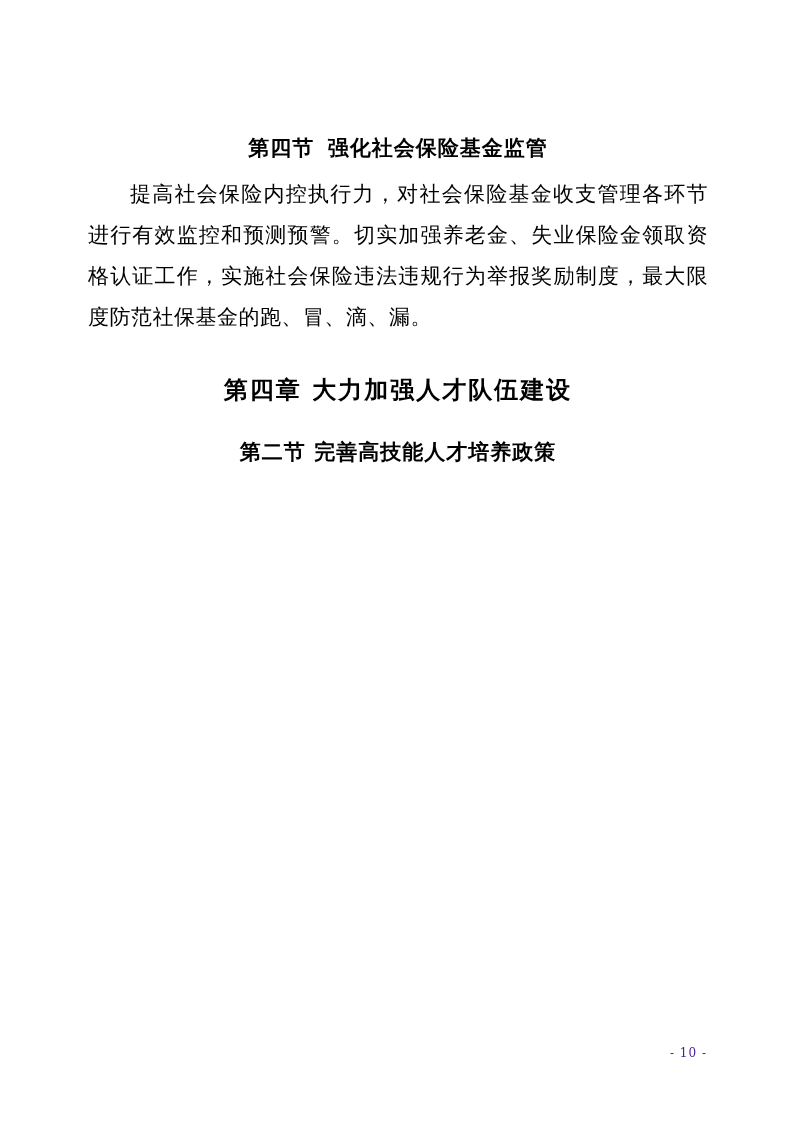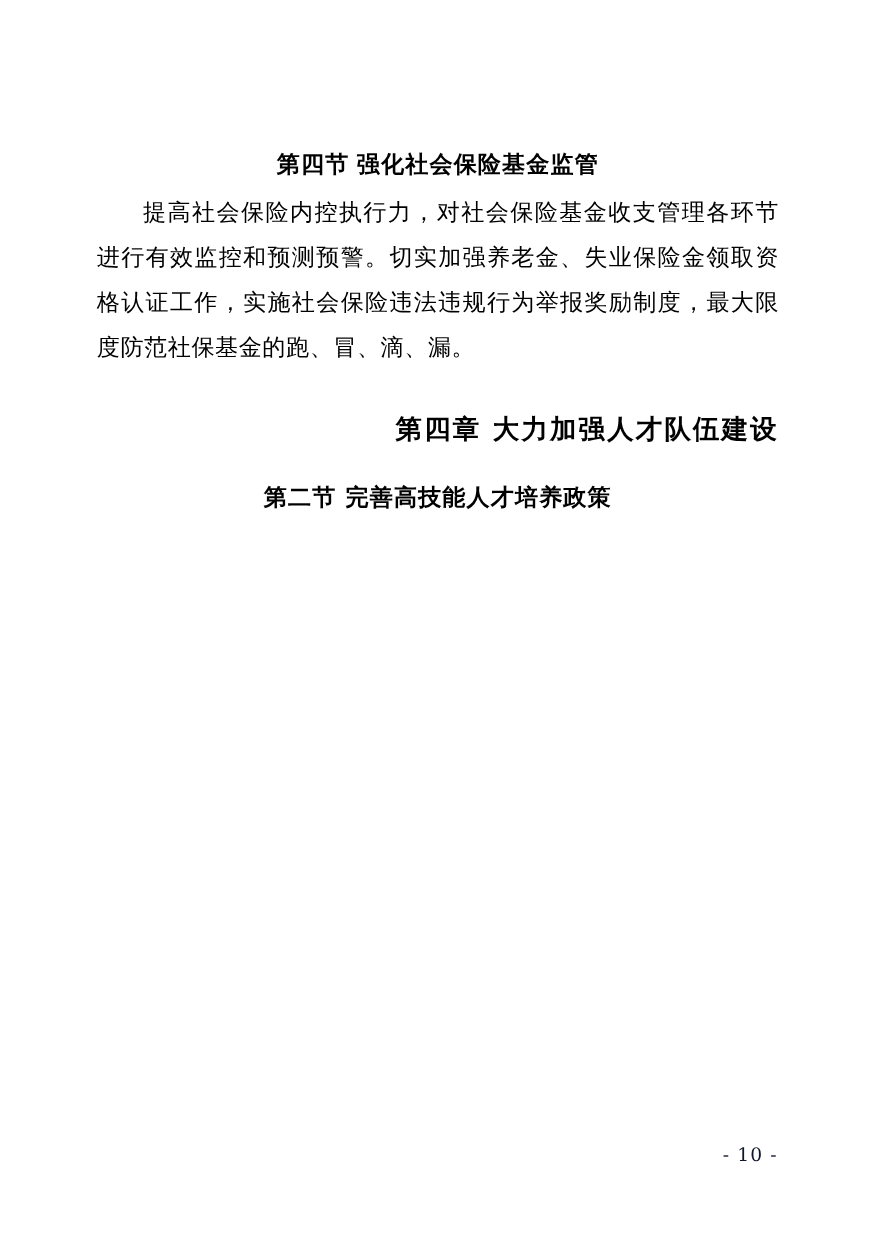--- a/index.html
+++ b/index.html
@@ -24,24 +24,24 @@
     top: 120px;
     width: 620px;
   }
   .h-section {
     text-align: center;
     font-size: 21px;
     line-height: 1.9;
     font-weight: bold;
     letter-spacing: 1px;
     margin: 10px 0 6px 0;
-    font-family: Liberation Sans, sans-serif;
+    font-family: Liberation Mono, monospace;
   }
   .h-chapter {
-    text-align: right;
+    text-align: center;
     font-size: 24px;
     line-height: 2.0;
     font-weight: bold;
     letter-spacing: 2px;
     margin: 26px 0 12px 0;
     font-family: "DejaVu Sans", "Liberation Sans", sans-serif;
   }
   .h-sub {
     text-align: center;
     font-size: 21px;
@@ -57,23 +57,23 @@
     text-justify: inter-ideograph;
     text-indent: 2em;
     margin: 6px 0 6px 0;
     letter-spacing: 0.5px;
     font-family: Liberation Mono, monospace;
   }
   .page-number {
     position: absolute;
     right: 86px;
     bottom: 62px;
-    font-size: 17px;
+    font-size: 12px;
     letter-spacing: 1px;
-    color: #0f172a;
+    color: #4c1d95;
     font-family: "DejaVu Serif", "Liberation Serif", serif;
   }
 </style>
 </head>
 <body>
 
 <div class="page">
   <div class="content">
     <div class="h-section">第四节  强化社会保险基金监管</div>
     <div class="para">提高社会保险内控执行力，对社会保险基金收支管理各环节进行有效监控和预测预警。切实加强养老金、失业保险金领取资格认证工作，实施社会保险违法违规行为举报奖励制度，最大限度防范社保基金的跑、冒、滴、漏。</div>

